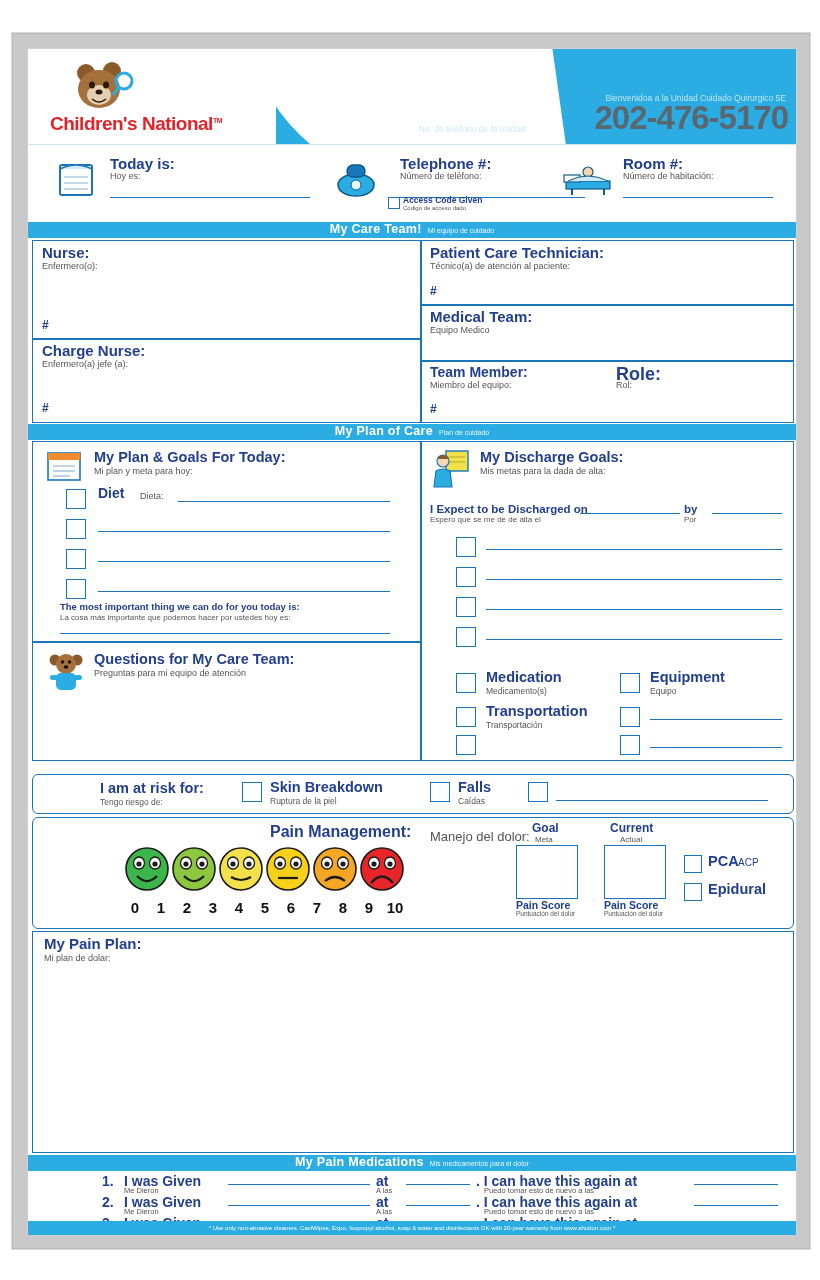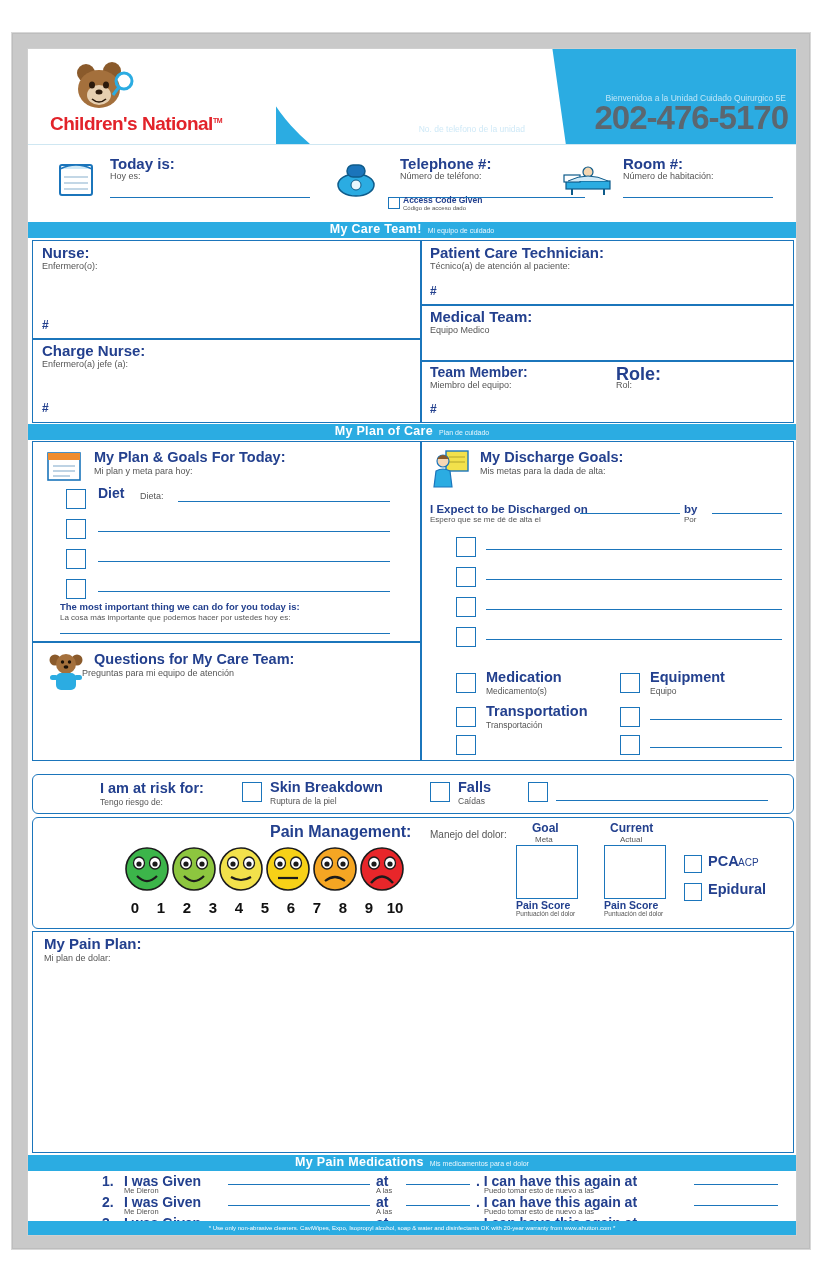--- a/index.html
+++ b/index.html
@@ -211,21 +211,21 @@
           <circle cx="31" cy="9" r="5.5" fill="#8a5a2b"></circle>
           <circle cx="20" cy="13" r="10" fill="#a4703c"></circle>
           <circle cx="16.5" cy="11" r="1.7" fill="#1a1008"></circle>
           <circle cx="23.5" cy="11" r="1.7" fill="#1a1008"></circle>
           <ellipse cx="20" cy="16" rx="2.4" ry="1.7" fill="#1a1008"></ellipse>
           <rect x="10" y="22" width="20" height="17" rx="5" fill="#2bace2"></rect>
           <rect x="4" y="24" width="8" height="5" rx="2.5" fill="#2bace2"></rect>
           <rect x="28" y="24" width="8" height="5" rx="2.5" fill="#2bace2"></rect>
         </svg>
         <div class="t en" style="left:62px;top:210px;font-size:14.5px;">Questions for My Care Team:</div>
-        <div class="t es" style="left:50px;top:227px;font-size:9px;">Preguntas para mi equipo de atención</div>
+        <div class="t es" style="left:62px;top:227px;font-size:9px;">Preguntas para mi equipo de atención</div>
 
         <div class="box" style="left:388px;top:0;width:372px;height:318px;"></div>
         <svg style="position:absolute;left:400px;top:8px;" width="38" height="40" viewBox="0 0 38 40">
           <rect x="14" y="2" width="22" height="20" fill="#f2e14b" stroke="#1b75bb" stroke-width="1.4"></rect>
           <line x1="17" y1="8" x2="33" y2="8" stroke="#b8ab2e" stroke-width="1.1"></line>
           <line x1="17" y1="13" x2="33" y2="13" stroke="#b8ab2e" stroke-width="1.1"></line>
           <circle cx="11" cy="12" r="6" fill="#f7d7b5" stroke="#1b75bb" stroke-width="1.2"></circle>
           <path d="M5 10 q6 -8 12 0" fill="#8a5a2b"></path>
           <path d="M4 22 q7 -4 14 0 l2 16 h-18 z" fill="#2bace2" stroke="#1b75bb" stroke-width="1.2"></path>
         </svg>
@@ -280,21 +280,21 @@
         <div class="t en" style="left:426px;top:5px;font-size:14.5px;">Falls</div>
         <div class="t es" style="left:426px;top:22px;font-size:8.5px;">Caídas</div>
 
         <div class="chk" style="left:496px;top:8px;width:18px;height:18px;"></div>
         <div class="line" style="left:524px;top:26px;width:212px;"></div>
       </div>
 
       <div style="position:absolute;left:4px;top:768px;width:760px;height:112px;">
         <div class="box" style="left:0;top:0;width:760px;height:110px;border-radius:6px;"></div>
         <div class="t en" style="left:238px;top:6px;font-size:16px;">Pain Management:</div>
-        <div class="t es" style="left:398px;top:12px;font-size:10px;">Manejo del dolor:</div>
+        <div class="t es" style="left:398px;top:12px;font-size:13px;">Manejo del dolor:</div>
 
         <div id="pain-faces" style="position:absolute;left:92px;top:28px;width:282px;height:52px;">
             <div style="position: absolute; left: 0px; top: 0px; width: 46px; height: 50px;"><svg viewBox="0 0 46 50" width="46" height="50">
                 <circle cx="23" cy="24" r="21" fill="#3cb54a" stroke="#1b1b1b" stroke-width="1.6"></circle>
                 <ellipse cx="15" cy="18" rx="5.5" ry="6" fill="#ffffff" stroke="#1b1b1b" stroke-width="1.3"></ellipse>
                 <ellipse cx="31" cy="18" rx="5.5" ry="6" fill="#ffffff" stroke="#1b1b1b" stroke-width="1.3"></ellipse>
                 <circle cx="15" cy="19" r="2.6" fill="#1b1b1b"></circle>
                 <circle cx="31" cy="19" r="2.6" fill="#1b1b1b"></circle>
                 <path d="M13 31 q10 10 20 0" stroke="#1b1b1b" stroke-width="2.2" fill="none"></path>
               </svg></div>

